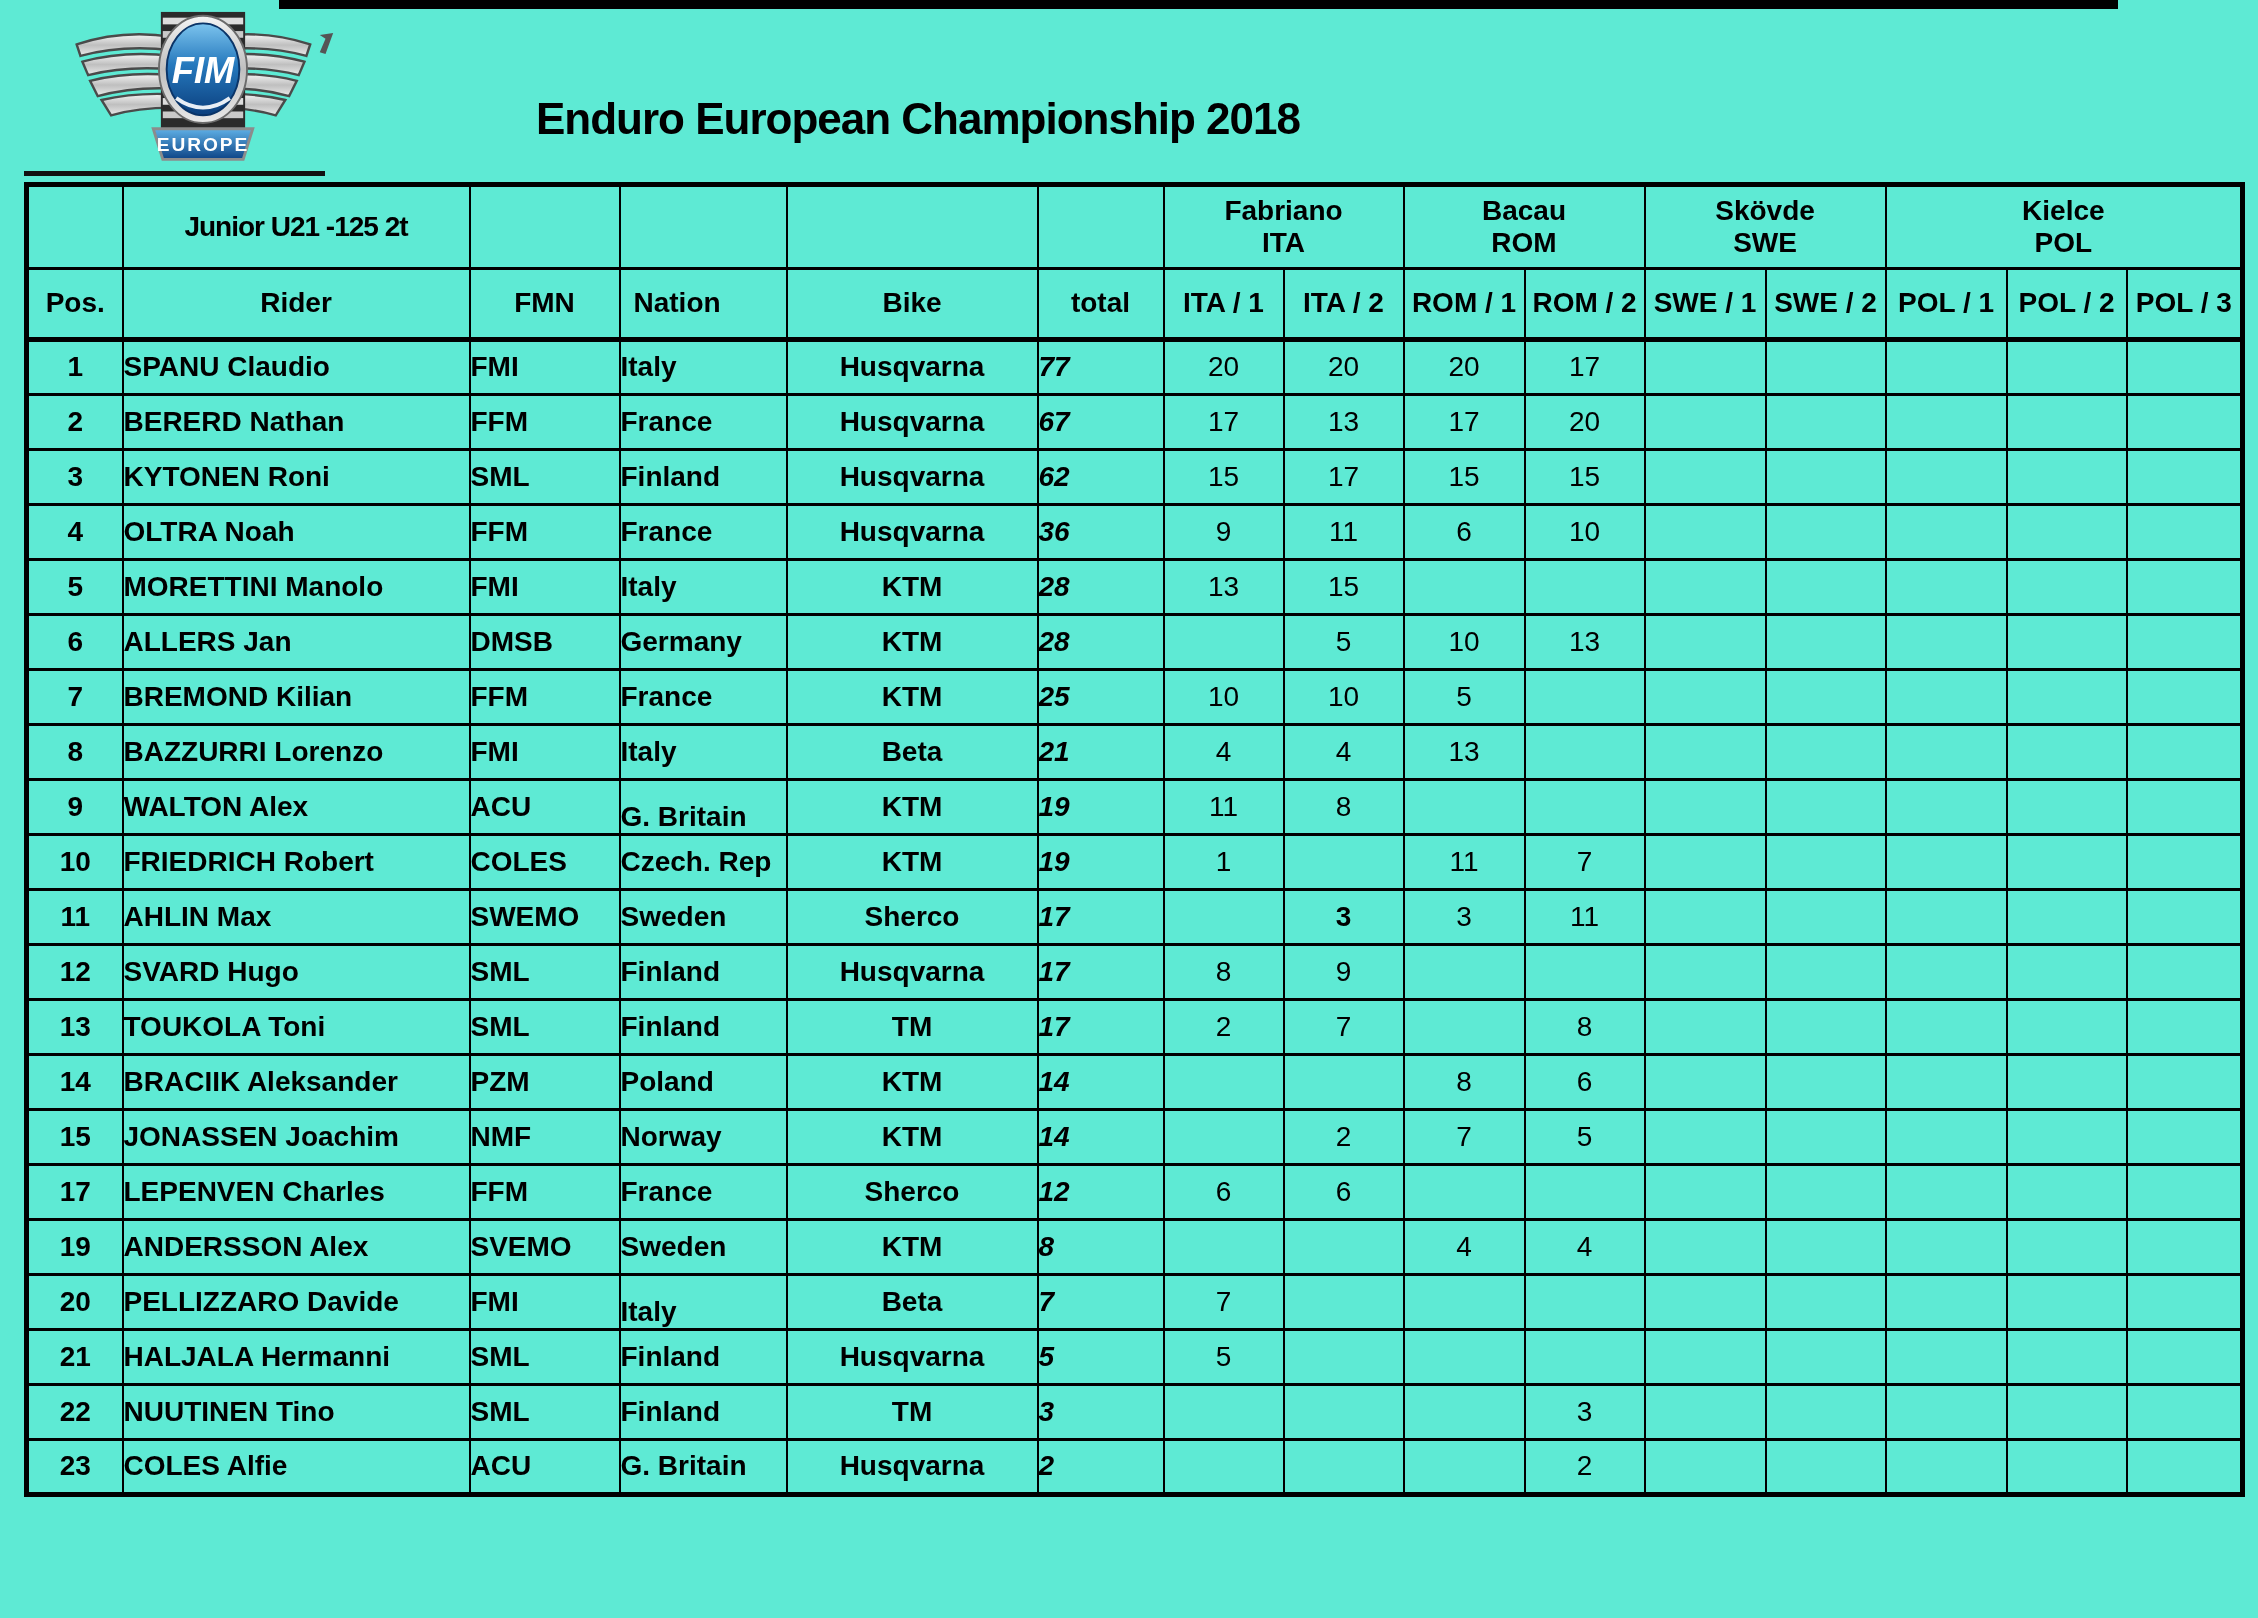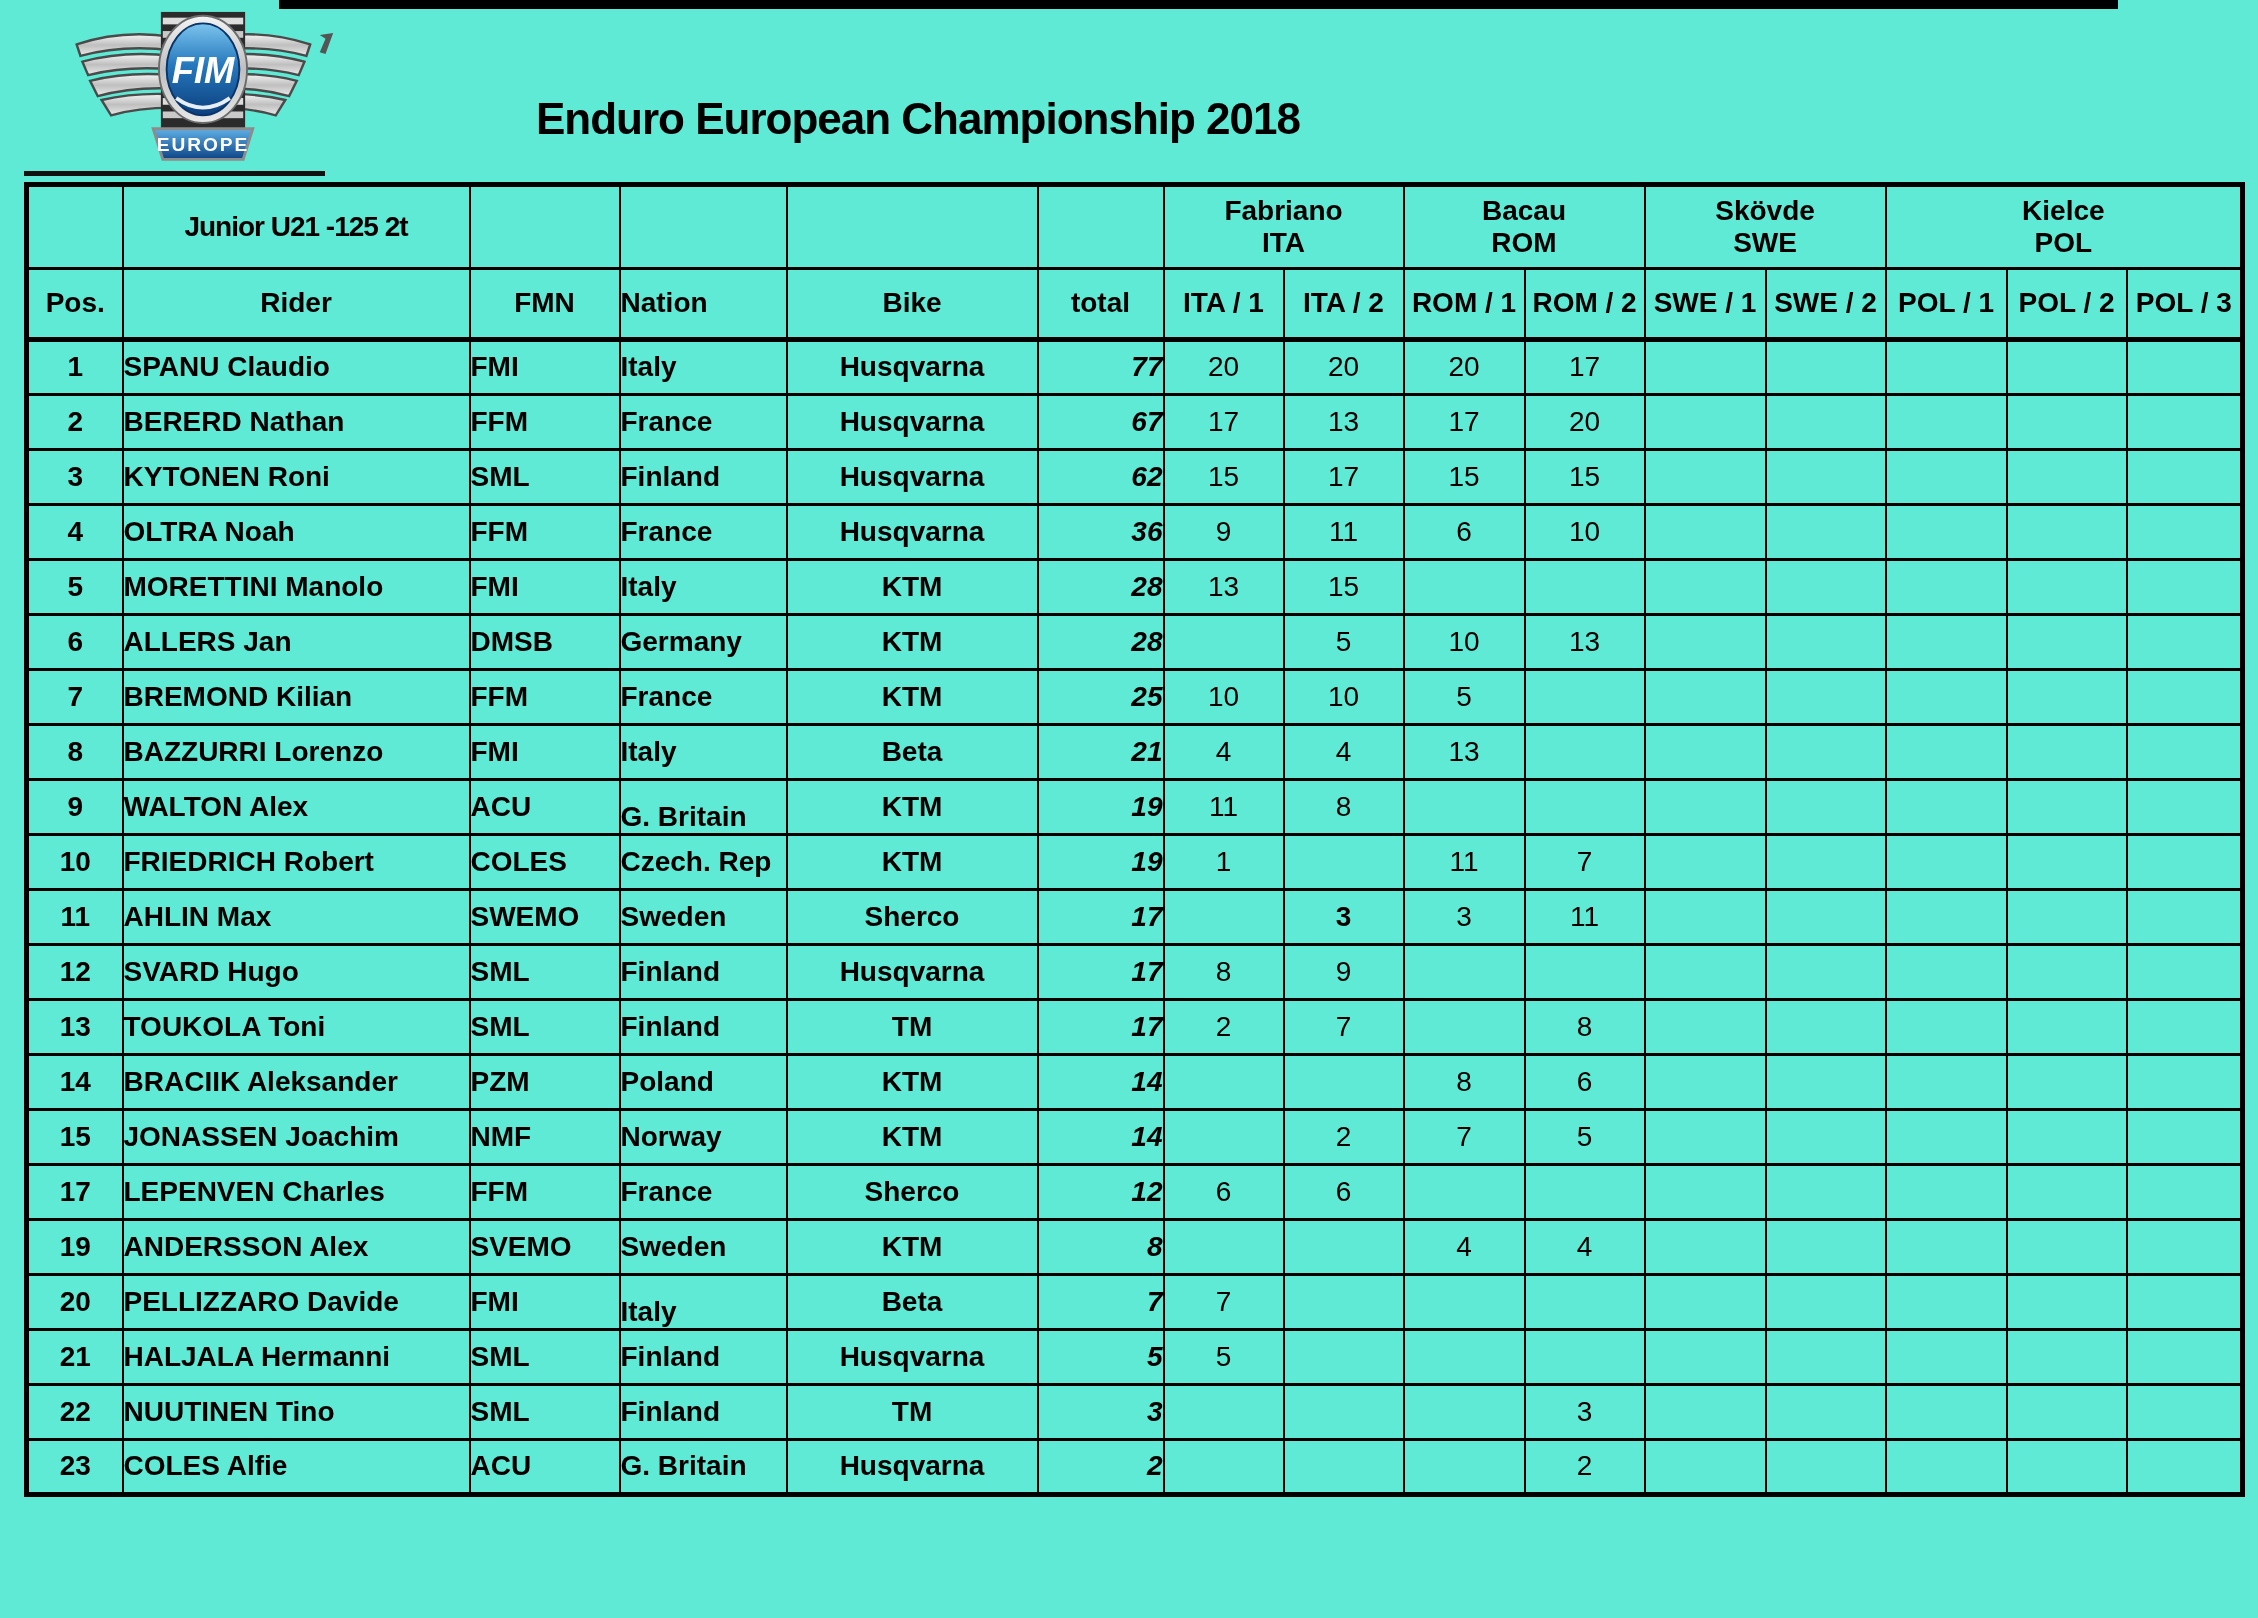--- a/index.html
+++ b/index.html
@@ -84,21 +84,21 @@
     font-size: 36px;
     font-weight: bold;
     letter-spacing: -1px;
     text-align: center;
     white-space: nowrap;
   }
   .ev span { display: block; }
 
   td.cell-left  { text-align: left; padding-left: 9.6px; font-weight: bold; }
   td.cell-cent  { text-align: center; font-weight: bold; }
-  td.cell-total { text-align: right; font-weight: bold; font-style: italic; }
+  td.cell-total { text-align: left; font-weight: bold; font-style: italic; }
   td.cell-score { text-align: center; font-weight: normal; }
   td.cell-score.bold { font-weight: bold; }
   td.vbottom { vertical-align: bottom; padding-bottom: 1px; }
 </style>
 </head>
 <body>
 
 <div class="page">
 
   <div class="top-rule"></div>
@@ -205,21 +205,21 @@
         </th>
         <th class="ev" colspan="3">
           <span>Kielce</span>
           <span>POL</span>
         </th>
       </tr>
       <tr class="r-cols">
         <th>Pos.</th>
         <th>Rider</th>
         <th>FMN</th>
-        <th style="text-align:left;padding-left:0">Nation</th>
+        <th style="text-align:left;padding-left:13px">Nation</th>
         <th>Bike</th>
         <th>total</th>
         <th>ITA / 1</th>
         <th>ITA / 2</th>
         <th>ROM / 1</th>
         <th>ROM / 2</th>
         <th>SWE / 1</th>
         <th>SWE / 2</th>
         <th>POL / 1</th>
         <th>POL / 2</th>

